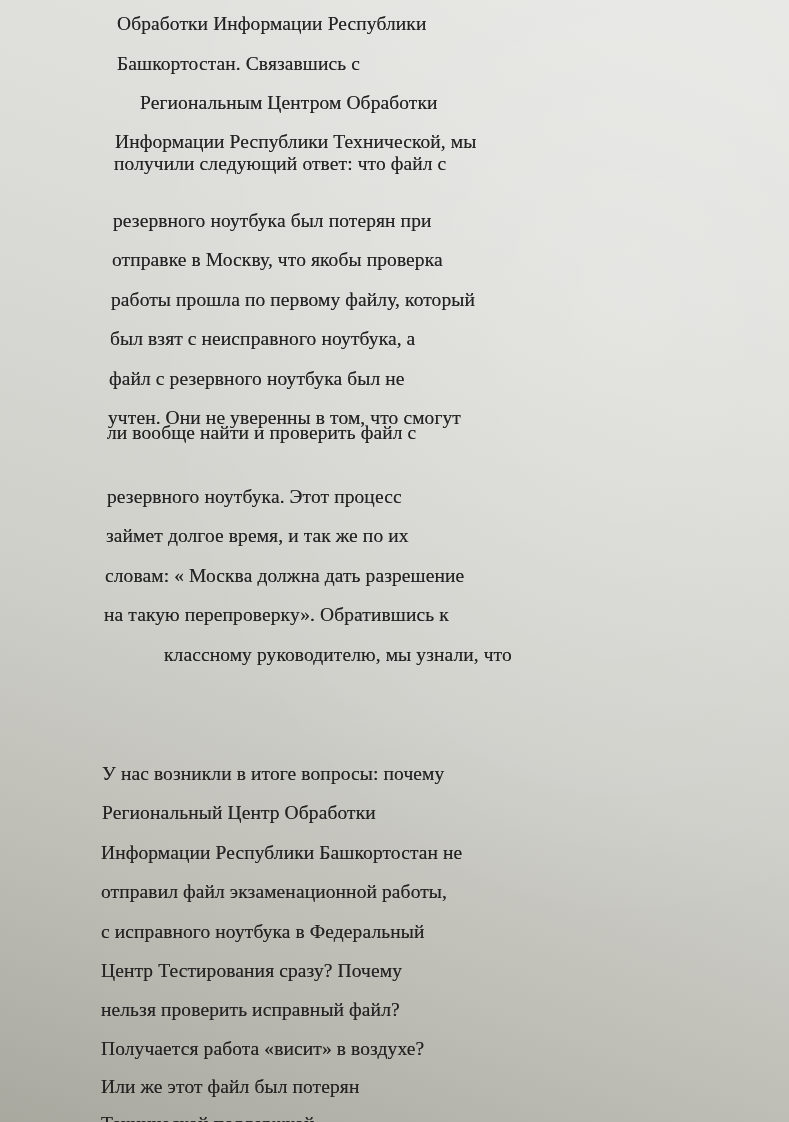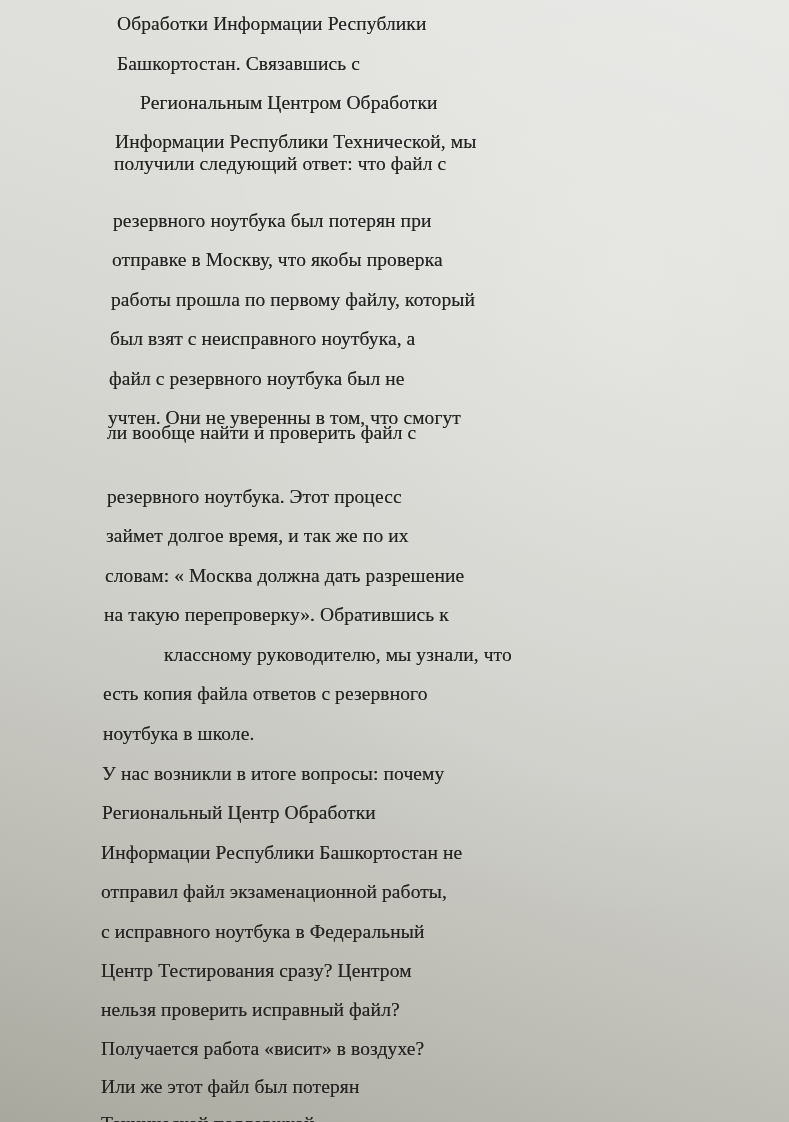--- a/index.html
+++ b/index.html
@@ -51,25 +51,23 @@
   <div class="line" style="left:112px; top:248px;">отправке в Москву, что якобы проверка</div>
   <div class="line" style="left:110px; top:327px;">был взят с неисправного ноутбука, а</div>
   <div class="line" style="left:109px; top:367px;">файл с резервного ноутбука был не</div>
   <div class="line" style="left:108px; top:406px;">учтен. Они не уверенны в том, что смогут</div>
   <div class="line" style="left:107px; top:421px;">ли вообще найти и проверить файл с</div>
   <div class="line" style="left:107px; top:485px;">резервного ноутбука. Этот процесс</div>
   <div class="line" style="left:106px; top:524px;">займет долгое время, и так же по их</div>
   <div class="line" style="left:105px; top:564px;">словам: « Москва должна дать разрешение</div>
   <div class="line" style="left:104px; top:603px;text-align:right;">на такую перепроверку». Обратившись к</div>
   <div class="line" style="left:120px; top:643px;margin-left:44px;">классному руководителю, мы узнали, что</div>
-  <div class="line" style="left:103px; top:682px;">есть копия файла ответов с резервного</div>
-  <div class="line" style="left:103px; top:722px;">ноутбука в школе.</div>
   <div class="line" style="left:102px; top:762px;">У нас возникли в итоге вопросы: почему</div>
   <div class="line" style="left:102px; top:801px;">Региональный Центр Обработки</div>
   <div class="line" style="left:101px; top:841px;">Информации Республики Башкортостан не</div>
   <div class="line" style="left:101px; top:880px;">отправил файл экзаменационной работы,</div>
   <div class="line" style="left:101px; top:920px;">с исправного ноутбука в Федеральный</div>
-  <div class="line" style="left:101px; top:959px;">Центр Тестирования сразу? Центром</div>
+  <div class="line" style="left:101px; top:959px;">Центр Тестирования сразу? Почему</div>
   <div class="line" style="left:101px; top:998px;">нельзя проверить исправный файл?</div>
   <div class="line" style="left:101px; top:1037px;">Получается работа «висит» в воздухе?</div>
   <div class="line" style="left:101px; top:1075px;">Или же этот файл был потерян</div>
   <div class="line" style="left:101px; top:1112px;">Технической поддержкой</div>
 </div>
 
 </body></html>

